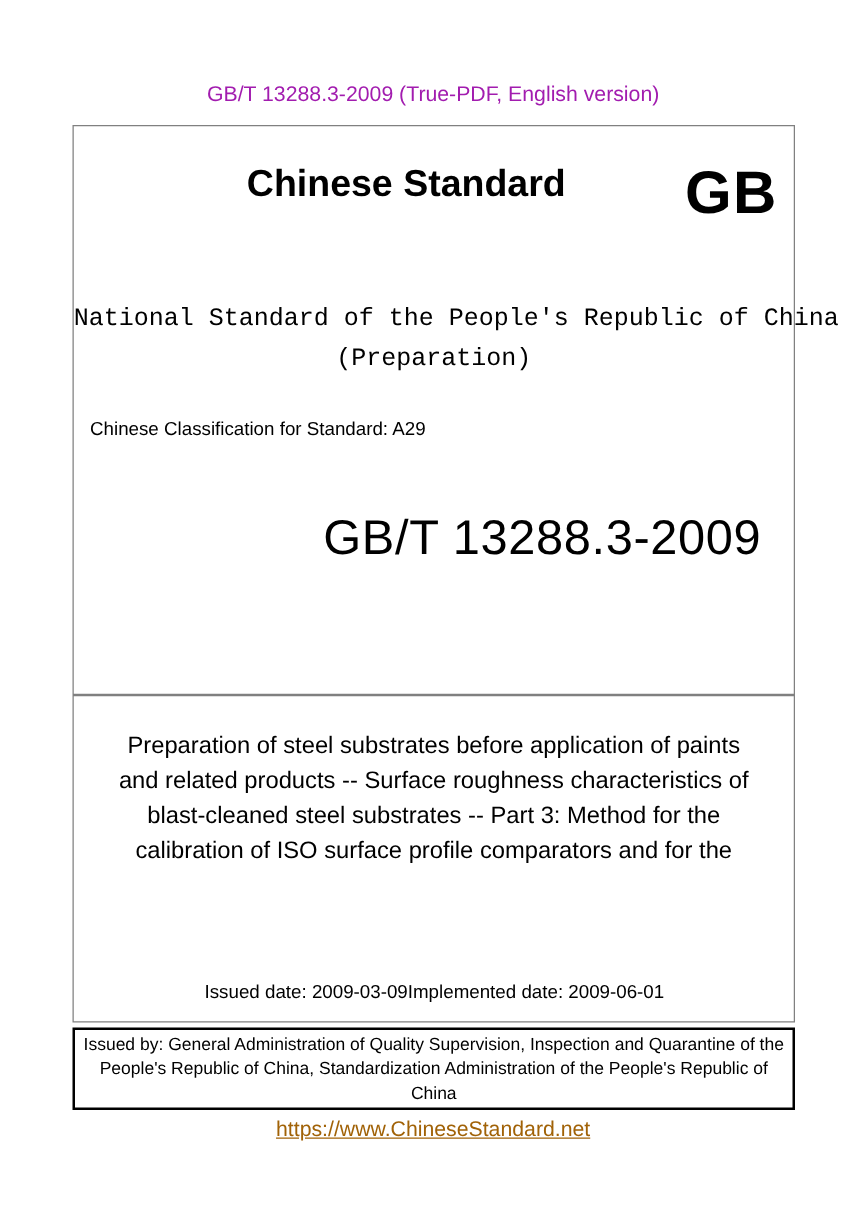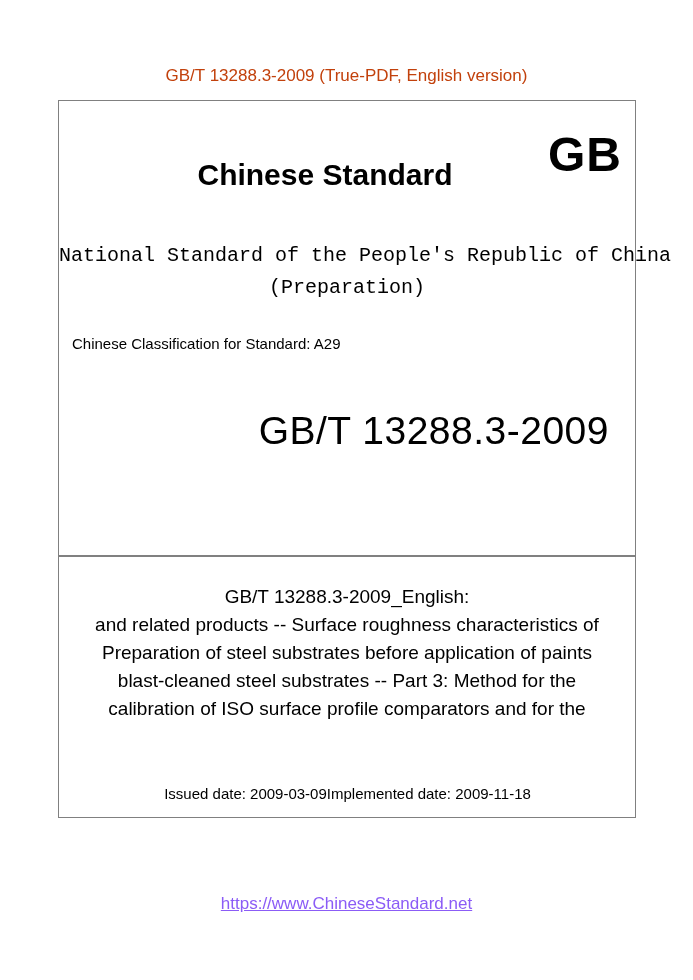--- a/index.html
+++ b/index.html
@@ -12,21 +12,21 @@
     position: relative;
     overflow: hidden;
   }
   .page { position: absolute; inset: 0; width: 693px; height: 980px; background: #fff; }
 
   .header-line {
     position: absolute;
     top: 66px; left: 0; width: 693px;
     text-align: center;
     font-size: 17px;
-    color: #c2410c;
+    color: #a21caf;
     white-space: nowrap;
   }
 
   .box {
     position: absolute;
     left: 58px;
     width: 578px;
     background: #fff;
   }
   .box-gray { border: 1px solid #808080; }
@@ -34,21 +34,21 @@
   .box2 { top: 556px; height: 262px; }
   .box3 {
     top: 822px; height: 66px;
     border: 2px solid #000000;
     display: flex; align-items: center; justify-content: center;
     padding: 2px 4px;
   }
 
   .brand-title {
     position: absolute;
-    top: 57px; left: 0; right: 44px;
+    top: 30px; left: 0; right: 44px;
     text-align: center;
     font-size: 30px;
     font-weight: bold;
     white-space: nowrap;
   }
   .gb-logo {
     position: absolute;
     top: 30px; right: 13px;
     font-size: 48px;
     font-weight: bold;
@@ -106,21 +106,21 @@
     text-align: center;
   }
 
   .footer-link-wrap {
     position: absolute;
     top: 894px; left: 0; width: 693px;
     text-align: center;
   }
   .footer-link {
     font-size: 17px;
-    color: #8b5cf6;
+    color: #a16207;
     text-decoration: underline;
     cursor: pointer;
     white-space: nowrap;
   }
 </style>
 </head>
 <body>
 
 <div class="page">
 
@@ -130,30 +130,32 @@
     <div class="brand-title">Chinese Standard</div>
     <div class="gb-logo">GB</div>
     <div class="national-line national-1">National Standard of the People's Republic of China</div>
     <div class="national-line national-2">(Preparation)</div>
     <div class="classification">Chinese Classification for Standard: A29</div>
     <div class="standard-number">GB/T 13288.3-2009</div>
   </div>
 
   <div class="box box-gray box2">
     <div class="english-block">
-      <div>GB/T 13288.3-2009_English:</div>
+      <div>Preparation of steel substrates before application of paints</div>
       <div>and related products -- Surface roughness characteristics of</div>
-      <div>Preparation of steel substrates before application of paints</div>
       <div>blast-cleaned steel substrates -- Part 3: Method for the</div>
       <div>calibration of ISO surface profile comparators and for the</div>
     </div>
     <div class="dates-row">
       <span>Issued date: 2009-03-09</span>
-      <span>Implemented date: 2009-11-18</span>
+      <span>Implemented date: 2009-06-01</span>
     </div>
   </div>
 
+  <div class="box box3">
+    <div class="issuer-text">Issued by: General Administration of Quality Supervision, Inspection and Quarantine of the People's Republic of China, Standardization Administration of the People's Republic of China</div>
+  </div>
 
   <div class="footer-link-wrap">
     <a class="footer-link">https://www.ChineseStandard.net</a>
   </div>
 
 </div>
 
 </body></html>

